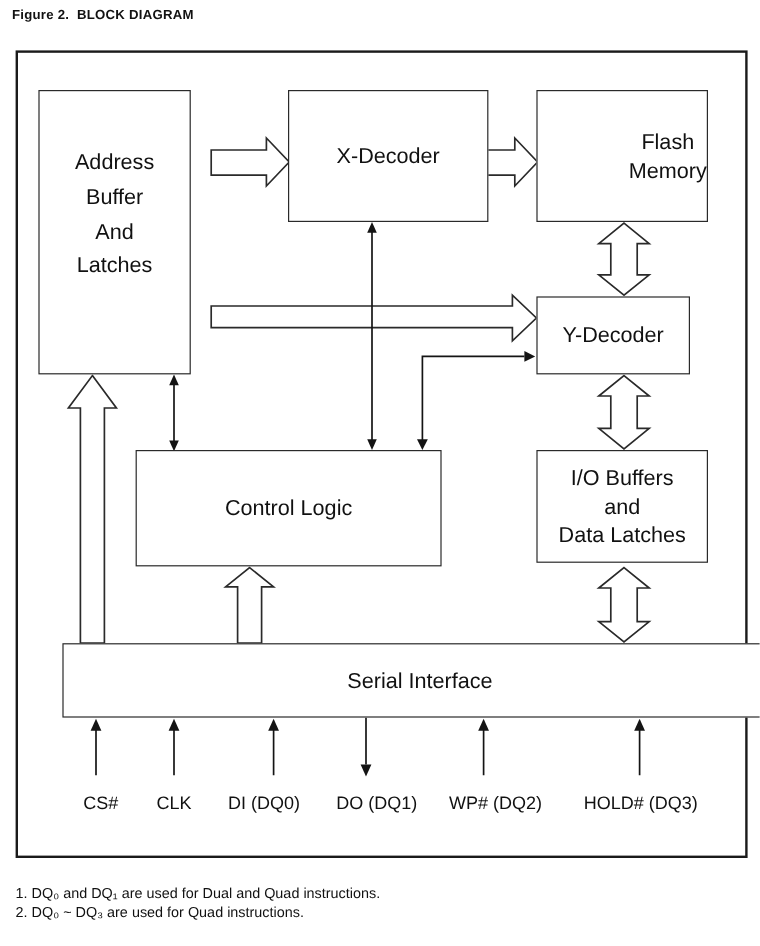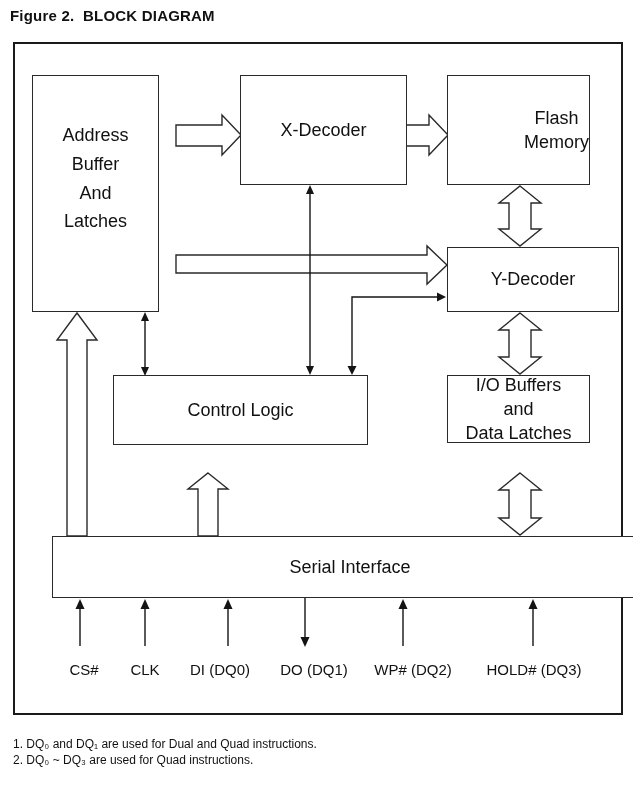--- a/index.html
+++ b/index.html
@@ -3,41 +3,41 @@
 <meta charset="utf-8">
 <style>
   * { margin:0; padding:0; box-sizing:border-box; }
   html,body { background:#ffffff; }
   body {
     width:633px; height:788px; position:relative; overflow:hidden;
     font-family:"Liberation Sans","DejaVu Sans",sans-serif; color:#111;
   }
   .fig-title {
     position:absolute; left:10px; top:7px;
-    font-size:15px; font-weight:bold; white-space:pre; letter-spacing:.2px;
+    font-size:11px; font-weight:bold; white-space:pre; letter-spacing:.2px;
   }
   .frame {
     position:absolute; left:13px; top:42px; width:610px; height:673px;
     border:2px solid #1a1a1a; background:transparent;
   }
   .wires { position:absolute; left:0; top:0; width:633px; height:788px; }
   .hollow polygon { fill:#ffffff; stroke:#2a2a2a; stroke-width:1.4; stroke-linejoin:miter; }
   .thin line, .thin path { stroke:#141414; stroke-width:1.4; fill:none; }
   .thin .head { fill:#141414; stroke:none; }
   .block {
     position:absolute; border:1.5px solid #2a2a2a; background:#ffffff;
     display:flex; align-items:center; justify-content:center; text-align:center;
     font-size:18px; line-height:1.35; white-space:pre-line;
   }
   .b-addr   { left:32px;  top:75px;  width:127px; height:237px; line-height:1.6; padding-bottom:30px; }
   .b-xdec   { left:240px; top:75px;  width:167px; height:110px; }
   .b-flash  { left:447px; top:75px;  width:143px; height:110px;justify-content:flex-end; }
-  .b-ydec   { left:447px; top:247px; width:172px; height:65px;  }
-  .b-ctrl   { left:113px; top:375px; width:255px; height:70px;  }
-  .b-io     { left:447px; top:375px; width:143px; height:68px;  }
+  .b-ydec   { left:447px; top:247px; width:128px; height:65px;  }
+  .b-ctrl   { left:113px; top:375px; width:255px; height:97px;  }
+  .b-io     { left:447px; top:375px; width:143px; height:94px;  }
   .b-serial { left:52px;  top:536px; width:596px; height:62px;  }
   .sig {
     position:absolute; top:661px; transform:translateX(-50%);
     font-size:15px; white-space:nowrap;
   }
   .note { position:absolute; left:13px; top:736px; font-size:12px; line-height:16px; }
   .note .note-title { font-weight:bold; }
 </style>
 </head>
 <body>

